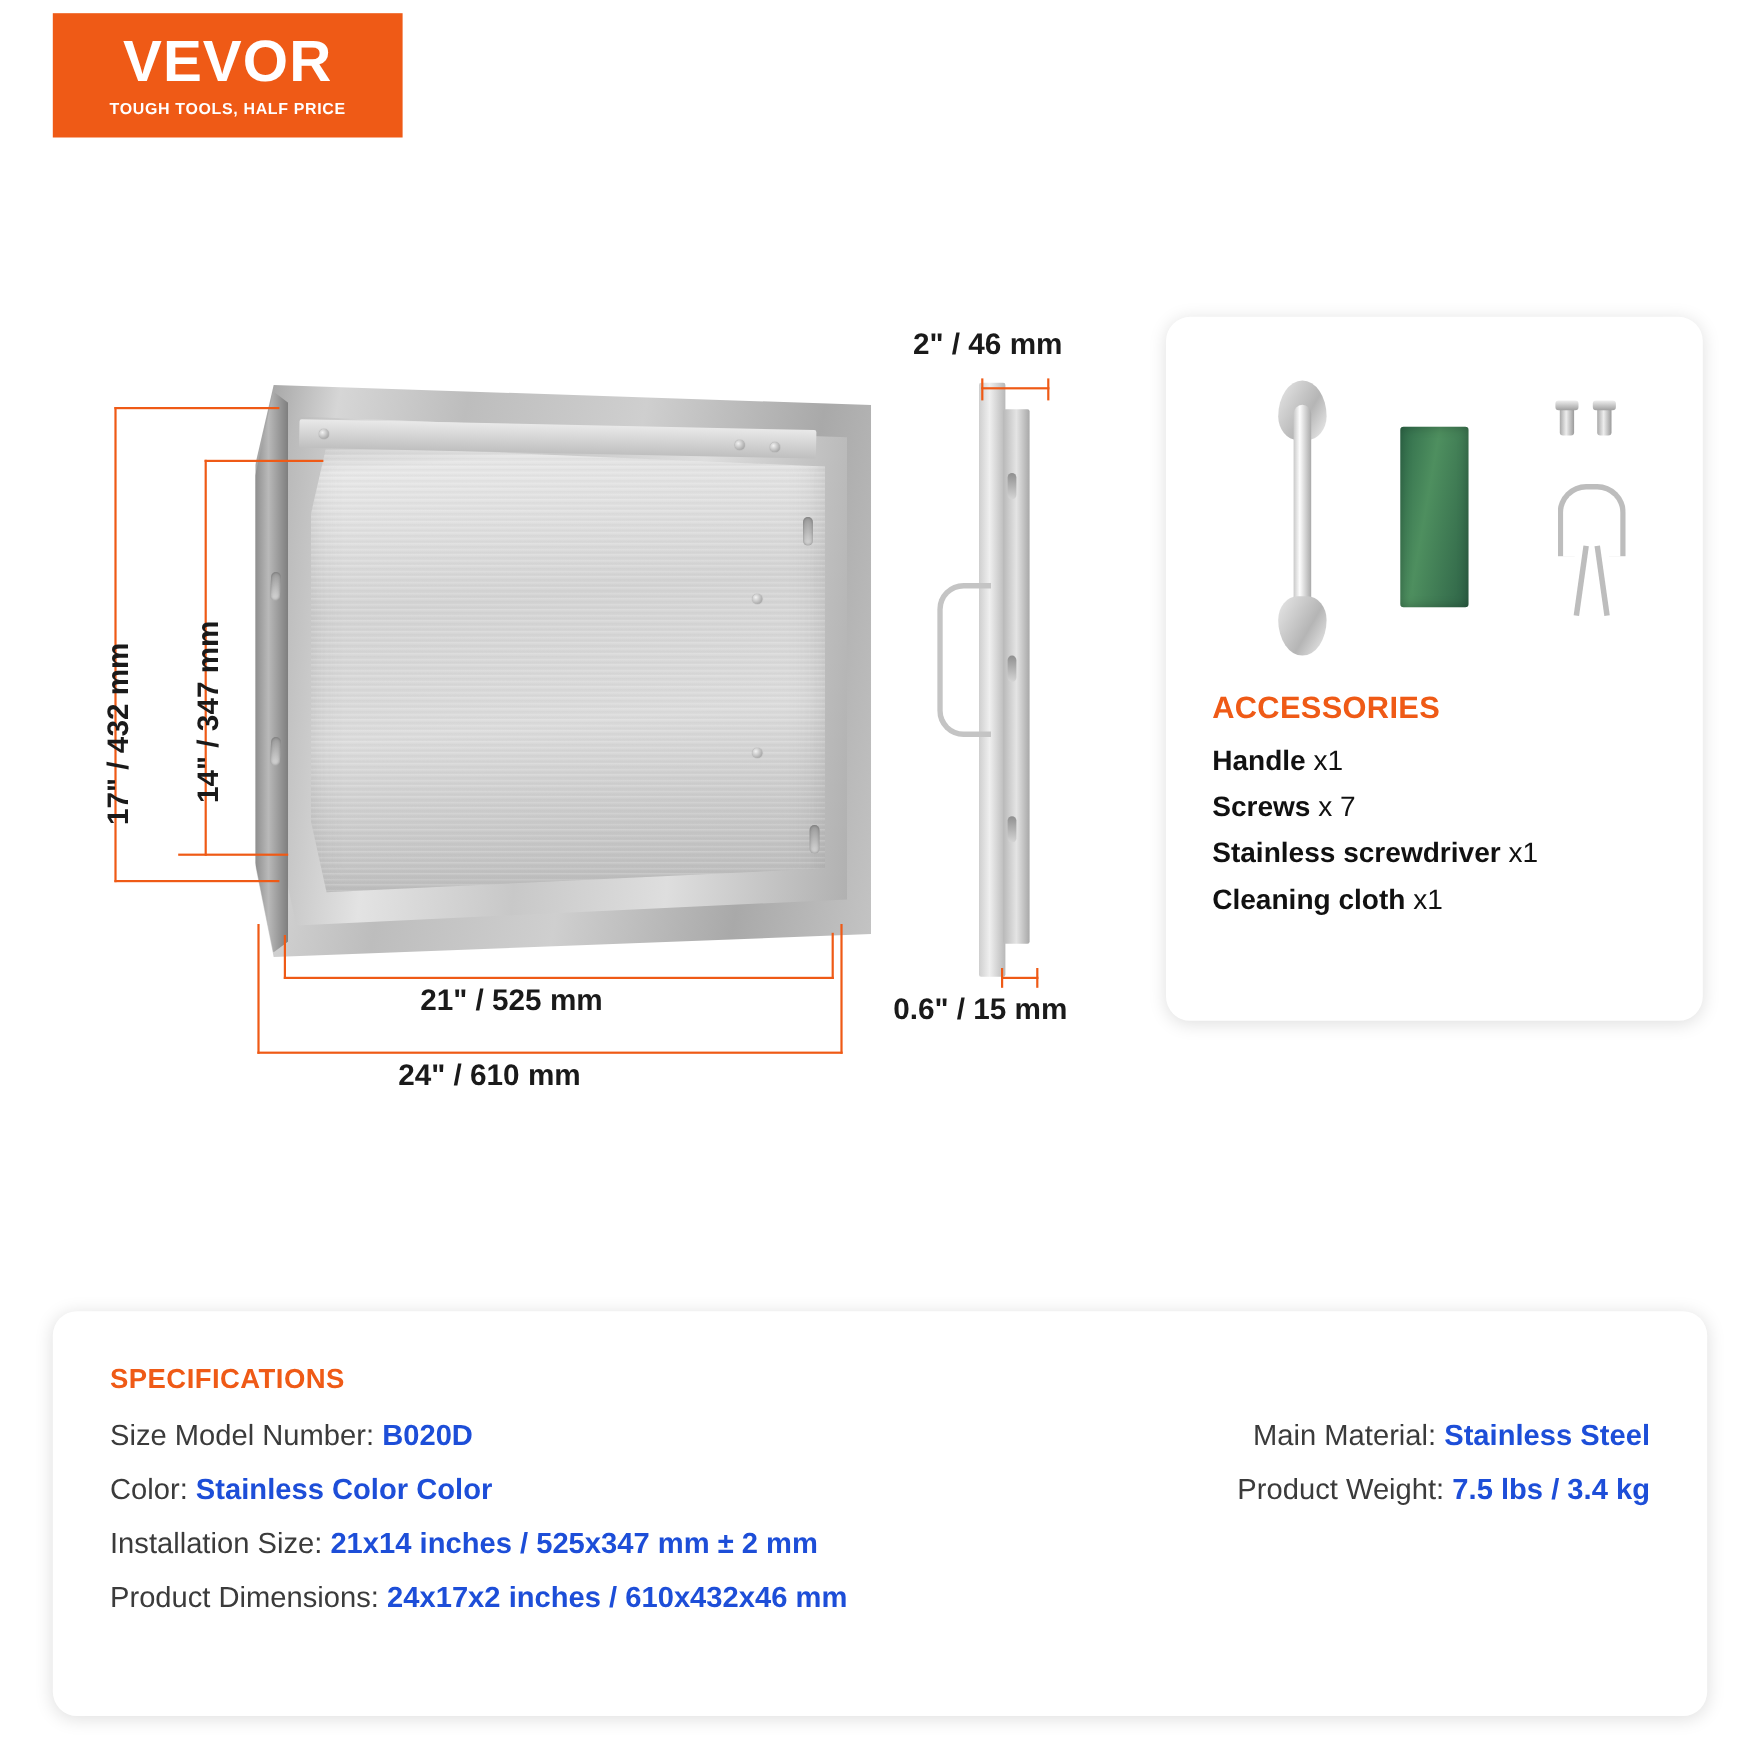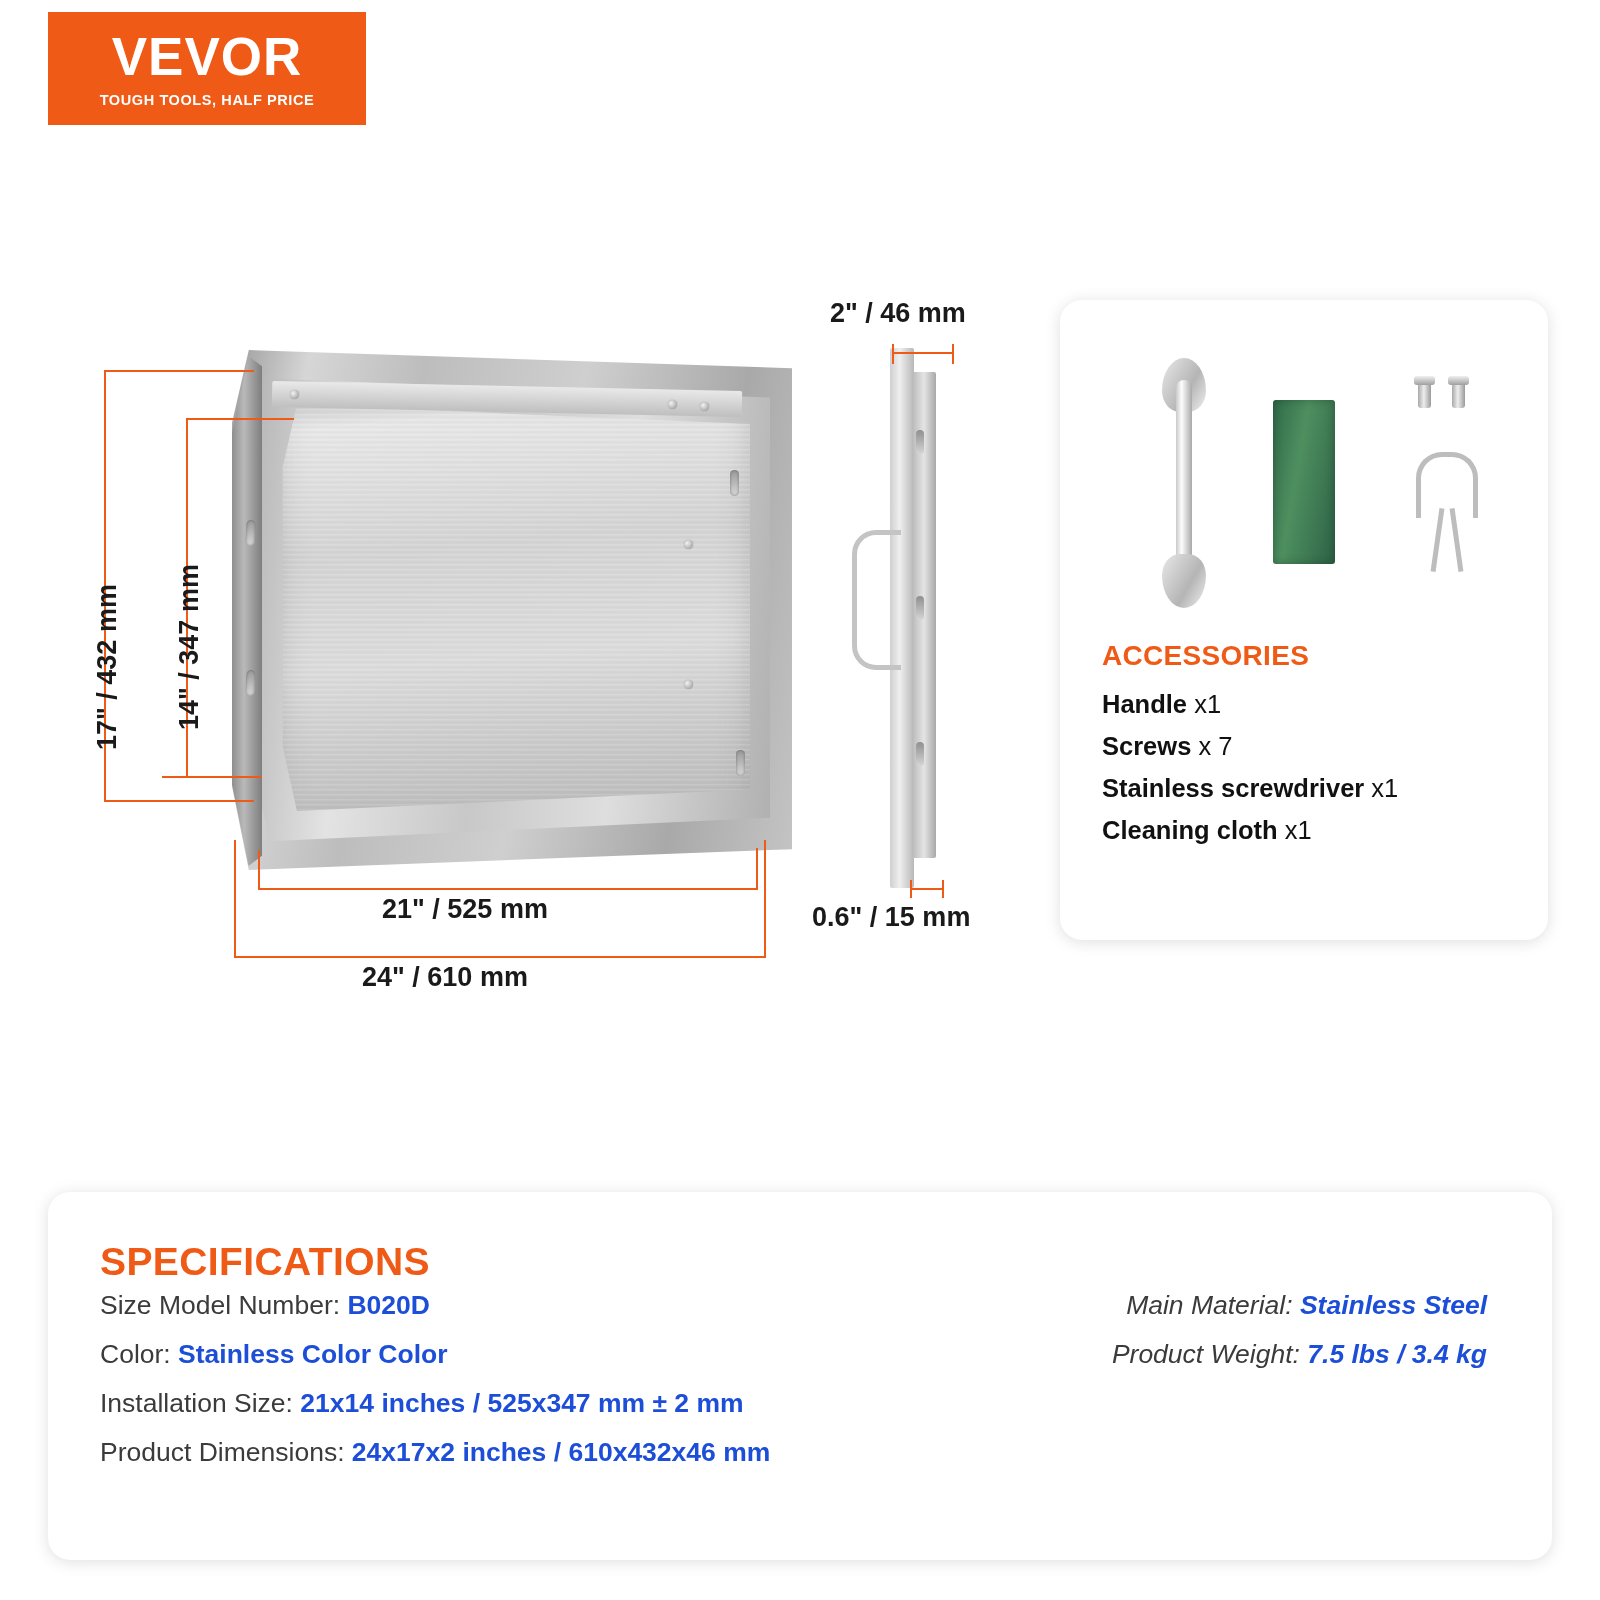--- a/index.html
+++ b/index.html
@@ -179,21 +179,21 @@
     position: absolute;
     width: 8px; height: 24px;
     border-radius: 4px;
     background: linear-gradient(180deg,#8f8f8f,#d5d5d5);
   }
 
   
   #accessories-card {
     position: absolute;
     left: 1060px;
-    top: 300px;
+    top: 288px;
     width: 488px;
     height: 640px;
     background: #ffffff;
     border-radius: 22px;
     box-shadow: 0 2px 16px rgba(0,0,0,0.13);
   }
   #accessories-card .acc-title {
     position: absolute;
     left: 42px;
     top: 340px;
@@ -300,34 +300,33 @@
     width: 1504px;
     height: 368px;
     background: #ffffff;
     border-radius: 22px;
     box-shadow: 0 2px 16px rgba(0,0,0,0.13);
   }
   #spec-card .spec-title {
     position: absolute;
     left: 52px; top: 48px;
     color: #ef5a16;
-    font-size: 39px;
+    font-size: 25px;
     font-weight: bold;
     letter-spacing: .4px;
   }
   .spec-left {
     position: absolute;
     left: 52px; top: 98px;
     width: 900px;
   }
   .spec-right {
     position: absolute;
-    right: 65px; top: 98px;
+    right: 52px; top: 98px;
     text-align: right;
-    font-style: italic;
   }
   .spec-row {
     font-size: 26.5px;
     color: #3b3b3b;
     margin-bottom: 18px;
     white-space: nowrap;
   }
   .spec-row b {
     color: #1d4ed8;
     font-weight: bold;

